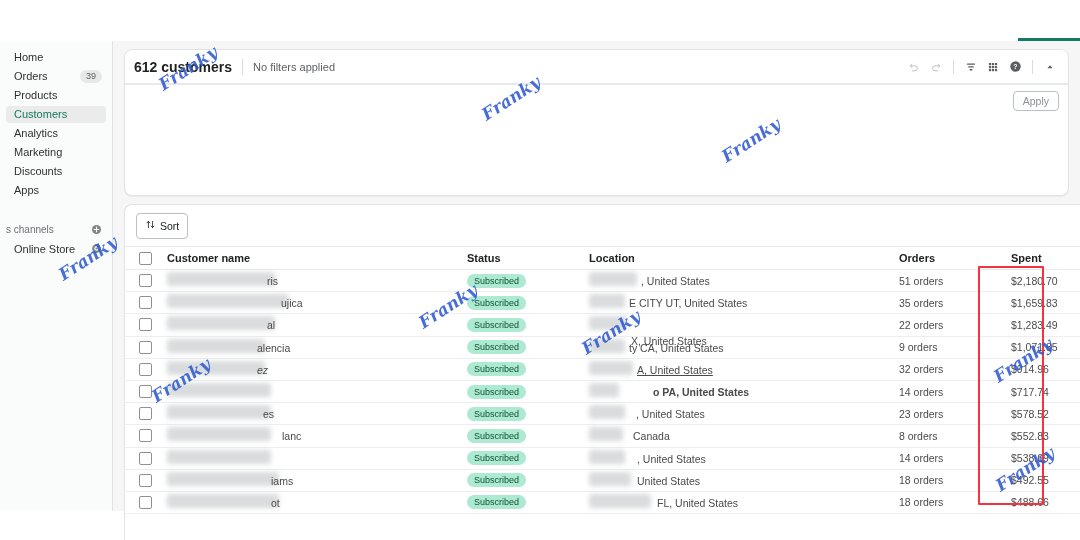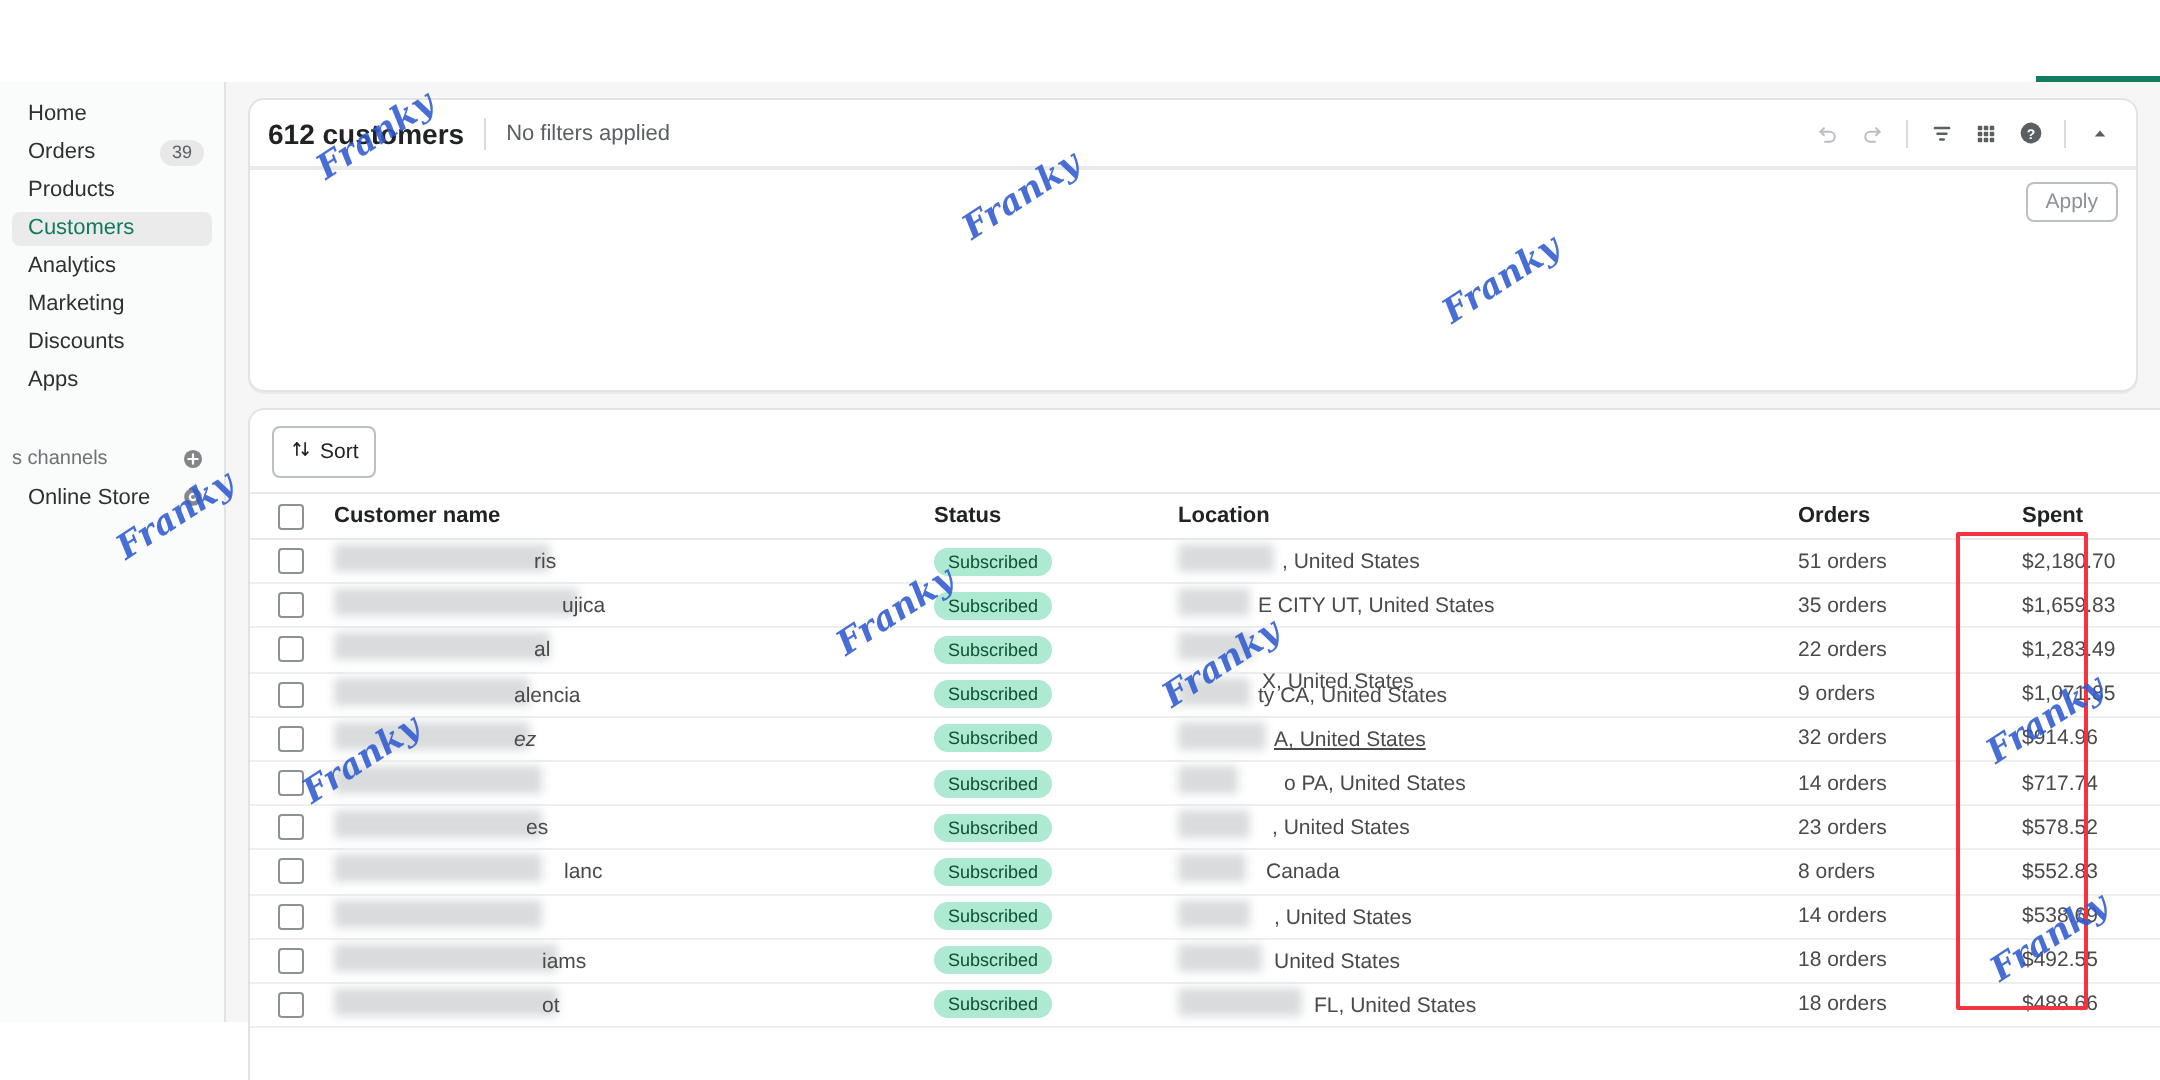--- a/index.html
+++ b/index.html
@@ -335,21 +335,21 @@
               <td class="c-name">
                 <div class="name-cell">
                   <span class="redact" style="width: 104px;"></span>
                   <span class="name-text" style="left: 96px;"></span>
                 </div>
               </td>
               <td class="c-status"><span class="pill">Subscribed</span></td>
               <td class="c-loc">
                 <div class="loc-cell">
                   <span class="redact" style="width: 30px;"></span>
-                  <span class="loc-text" style="left: 53px;">o PA, United States</span>
+                  <span class="loc-text" style="left: 64px; font-weight: bold;">o PA, United States</span>
                 </div>
               </td>
               <td class="c-orders">14 orders</td>
               <td class="c-spent">$717.74</td>
             </tr>
             <tr>
               <td class="c-chk">
                 <span class="chk"></span>
               </td>
               <td class="c-name">

